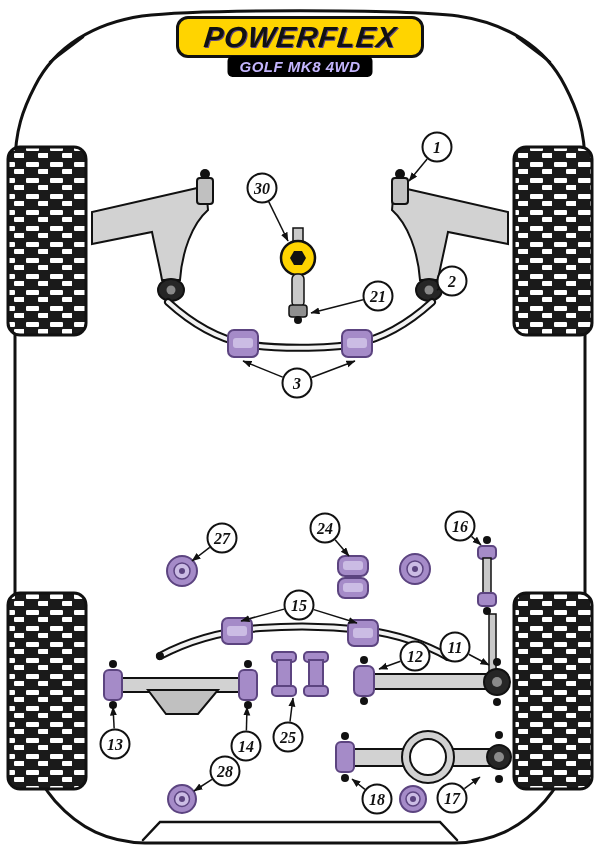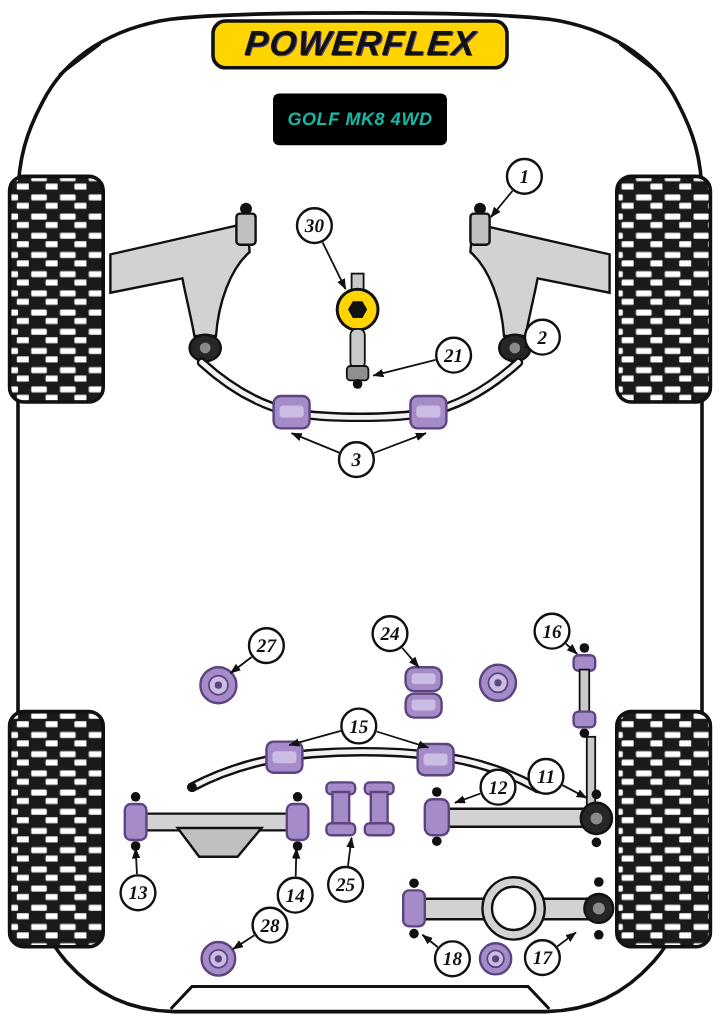--- a/index.html
+++ b/index.html
@@ -1,20 +1,20 @@
 <!DOCTYPE html>
 <html><head>
 <meta charset="utf-8">
 <style>
   html,body{margin:0;padding:0;background:#fff;}
   .stage{position:relative;width:600px;height:847px;background:#fff;overflow:hidden;font-family:"Liberation Sans",sans-serif;}
   .stage svg{position:absolute;left:0;top:0;}
   .logo{position:absolute;top:16px;left:50%;transform:translateX(-50%);width:248px;height:42px;background:#FFD400;border:3px solid #111;border-radius:12px;display:flex;align-items:center;justify-content:center;box-sizing:border-box;}
   .logo span{font:italic 900 29px "Liberation Sans",sans-serif;letter-spacing:1px;color:#111;transform:skewX(-6deg);text-shadow:1px 1px 0 #5C4480;white-space:nowrap;}
-  .model{position:absolute;top:78px;left:50%;transform:translateX(-50%);background:#000;color:#14b8a6;border-radius:5px;padding:13px 12px;font:italic 800 15px "Liberation Sans",sans-serif;letter-spacing:.5px;white-space:nowrap;}
+  .model{position:absolute;top:56px;left:50%;transform:translateX(-50%);background:#000;color:#c4b5fd;border-radius:5px;padding:2px 12px;font:italic 800 15px "Liberation Sans",sans-serif;letter-spacing:.5px;white-space:nowrap;}
   .leader{stroke:#111;stroke-width:1.5;fill:none;}
   .callout-circle{fill:#fff;stroke:#111;stroke-width:2;}
   .callout-num{font:italic 700 16px "Liberation Serif",serif;text-anchor:middle;fill:#111;}
   .outline{fill:#fff;stroke:#111;stroke-width:3;}
   .thinline{fill:none;stroke:#111;stroke-width:2.5;stroke-linecap:round;}
   .arm{fill:#d2d2d2;stroke:#111;stroke-width:2;}
   .armdark{fill:#c0c0c0;stroke:#111;stroke-width:2;}
   .bush{fill:#A58BC8;stroke:#5C4480;stroke-width:2;}
   .bushlight{fill:#CBBCE4;stroke:none;}
   .bushring{fill:#CBBCE4;stroke:#5C4480;stroke-width:1.5;}

